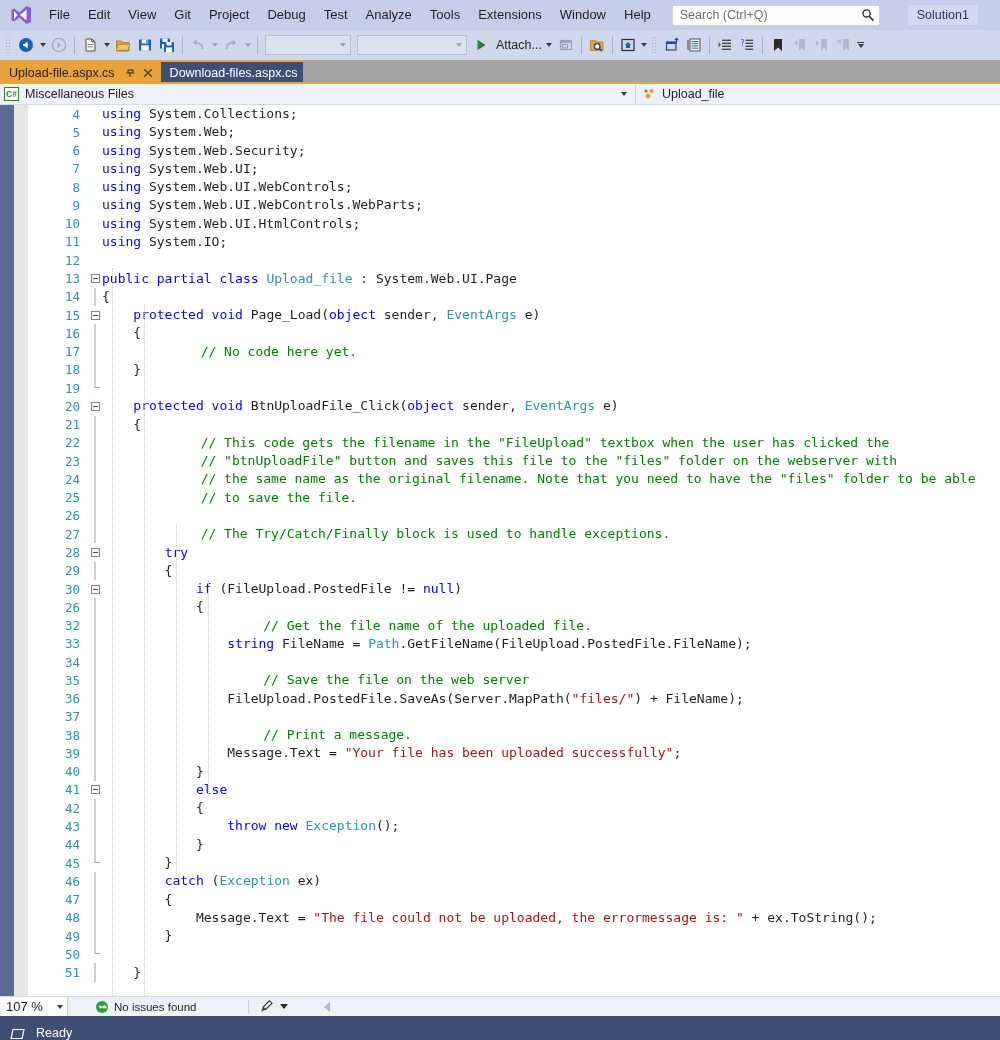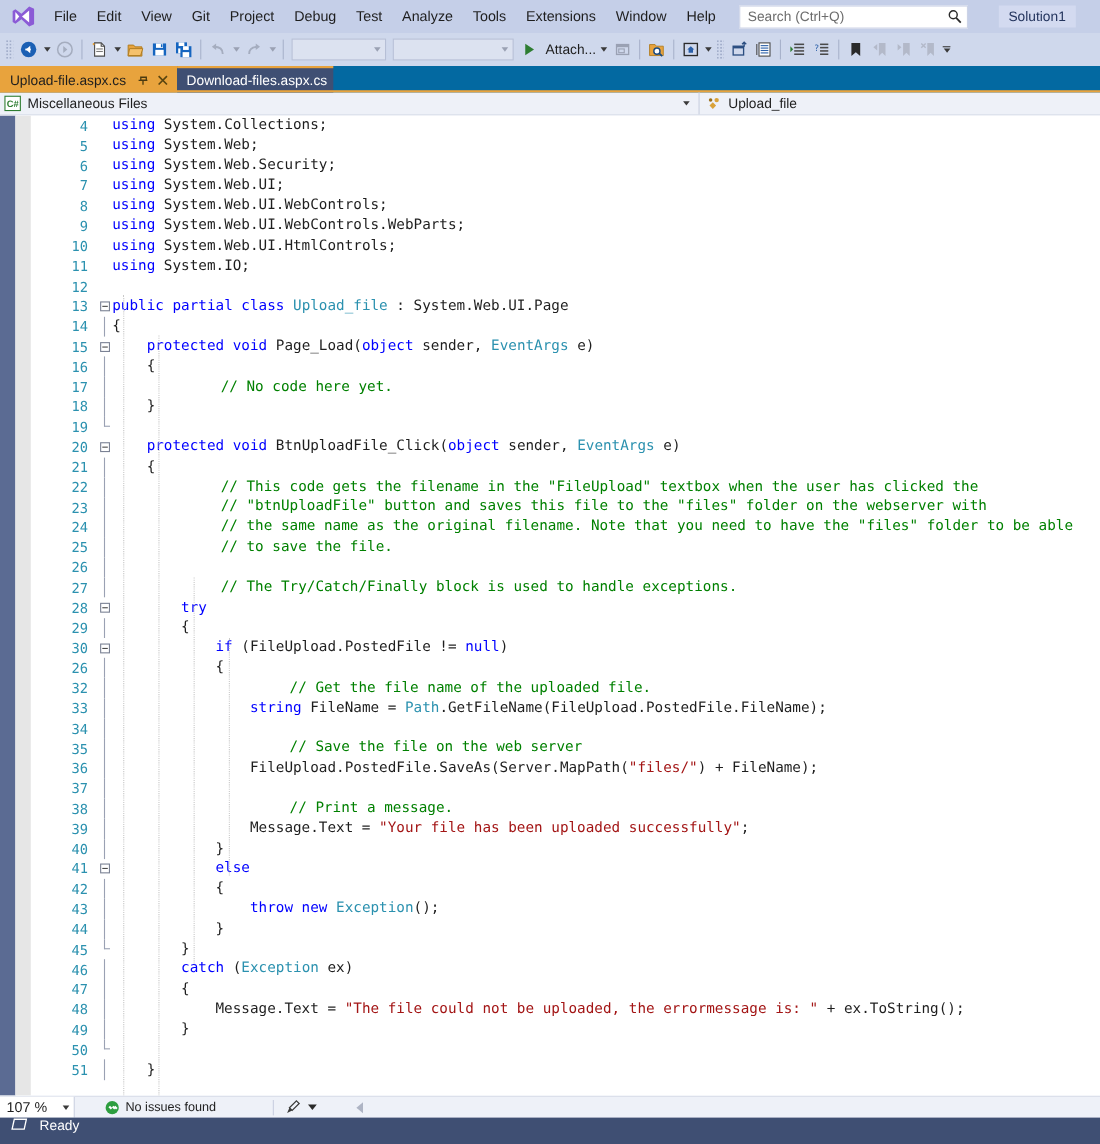--- a/index.html
+++ b/index.html
@@ -54,21 +54,21 @@
   .tb-combo::after { content:""; border-left:3.5px solid transparent; border-right:3.5px solid transparent;
     border-top:4px solid #9aa1b3; }
   .combo-1 { width: 86px; } .combo-2 { width: 110px; }
   .attach-label { font-size: 12.5px; color: #1e1e1e; padding: 0 2px 0 4px; white-space: nowrap; }
   .tb-overflow { width: 12px; height: 22px; display:flex; flex-direction:column; align-items:center; justify-content:center; gap:1px; }
   .tb-overflow i { display:block; width:7px; height:1.5px; background:#3a3a3a; }
   .tb-overflow::after { content:""; border-left:3.5px solid transparent; border-right:3.5px solid transparent;
     border-top:4px solid #3a3a3a; }
 
   
-  .tabstrip-wrap { background:#0369a1; flex: 0 0 24px; display:flex; align-items:flex-end; position:relative; }
+  .tabstrip-wrap { background:#a3a3a3; flex: 0 0 24px; display:flex; align-items:flex-end; position:relative; }
   .tabstrip { display: flex; height: 24px; align-items: stretch; }
   .tab {
     display: flex; align-items: center; padding: 0 6px 0 9px; font-size: 12.5px;
     white-space: nowrap; position: relative;
   }
   .tab.active { background: #3f4f73; color: #ffffff; border-top: 2px solid #e8a33d; }
   .tab.active .tab-label { color: #ffffff; }
   .tab.inactive { background: #e8a33d; color: #1e1e1e; border-top: 2px solid #e8a33d; }
   .tab.inactive .tab-label { color: #1e1e1e; }
   .pin-icon { width: 14px; height: 14px; margin-left: 8px; }
@@ -143,21 +143,21 @@
   .ok-dot { width:12px; height:12px; border-radius:50%; background:#2d9e3f; position:relative; }
   .ok-dot::after { content:""; position:absolute; left:3px; top:5.5px; width:3px; height:1.6px; background:#fff;
     transform: rotate(45deg); box-shadow: 2.2px -2.2px 0 0 #fff, 3.4px -3.4px 0 0 #fff; }
   .stat-sep { width:1px; height:14px; background:#c9cfe0; margin: 0 10px; }
   .brush-icon { width:15px; height:15px; }
   .small-caret { border-left:4px solid transparent; border-right:4px solid transparent; border-top:5px solid #2a2a2a; margin-left:6px; }
   .left-arrow { margin-left: 36px; width:0;height:0;border-top:5px solid transparent;border-bottom:5px solid transparent;border-right:6px solid #aeb4c4; }
 
   
   .statusbar {
-    flex: 0 0 24px; background: #3f4f73; display: flex; align-items: flex-start;
+    flex: 0 0 24px; background: #3f4f73; display: flex; align-items: flex-end;
     padding-left: 10px; color: #ffffff; font-size: 12.5px; gap: 10px;
   }
   .ready-icon { width: 16px; height: 12px; }
 </style>
 </head>
 <body>
 
 <div class="app">
 
   <div class="menubar">

